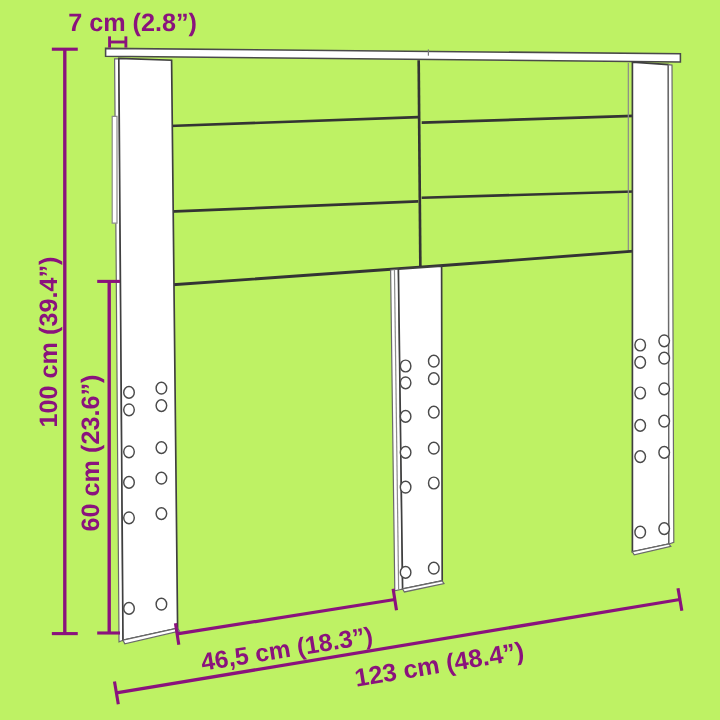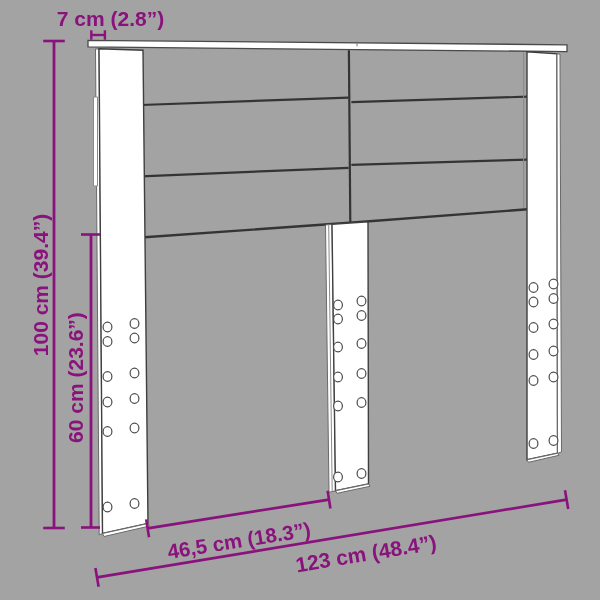--- a/index.html
+++ b/index.html
@@ -1,16 +1,16 @@
 <!DOCTYPE html>
 <html><head>
 <meta charset="utf-8">
 <style>
   html,body{margin:0;padding:0;background:#fff;}
-  #stage{position:relative;width:600px;height:600px;background:#a3a3a3;overflow:hidden;
+  #stage{position:relative;width:600px;height:600px;background:#bef264;overflow:hidden;
          font-family:"Liberation Sans",sans-serif;}
   svg{display:block;}
   text{font-family:"Liberation Sans",sans-serif;font-weight:bold;}
 </style>
 </head>
 <body>
 
 <div id="stage">
 <svg width="600" height="600" viewBox="0 0 600 600">
 

